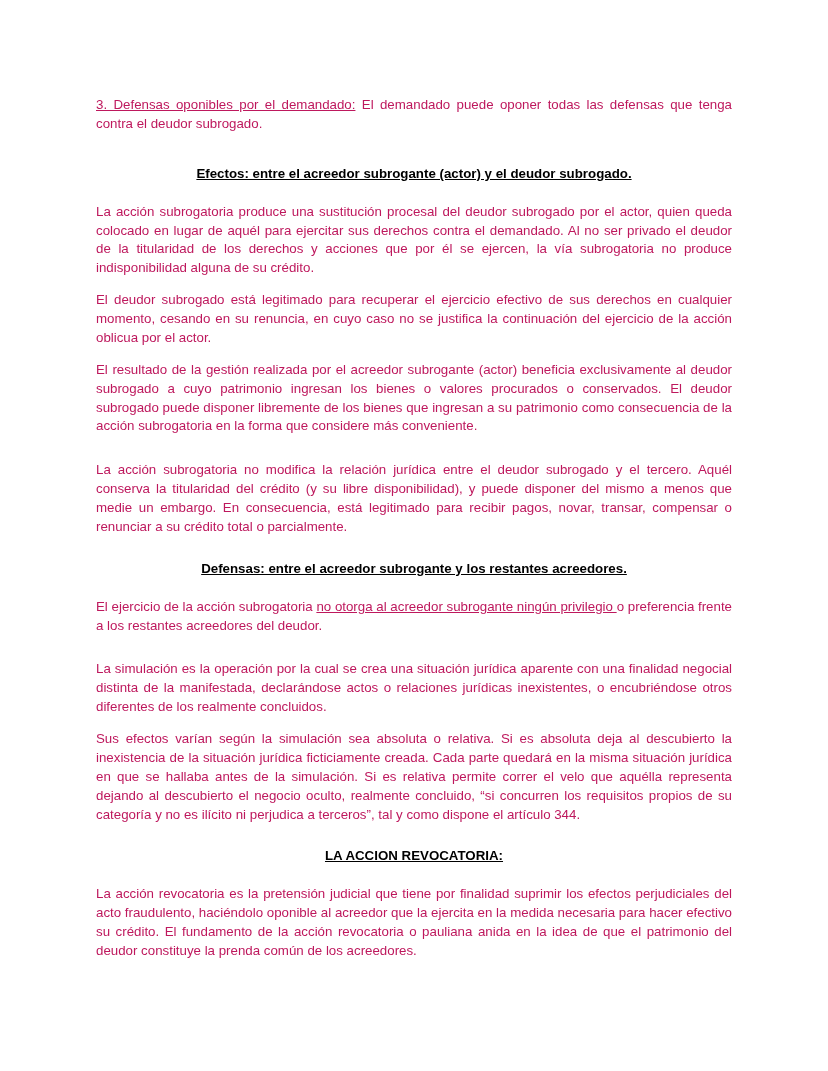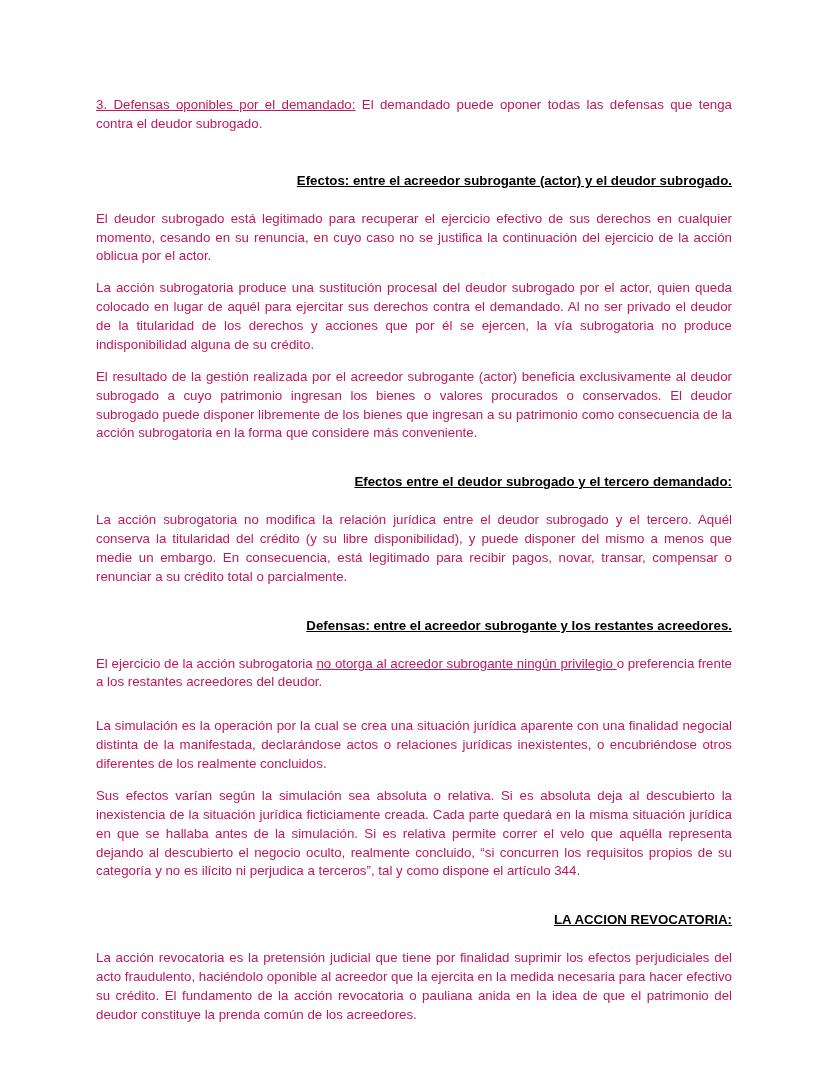--- a/index.html
+++ b/index.html
@@ -25,25 +25,25 @@
   }
   p {
     margin: 0 0 13px 0;
     font-size: 13.3px;
     line-height: 1.42;
     text-align: justify;
     text-justify: inter-word;
     color: #be185d;
   }
   .heading {
-    margin: 11px 0 13px 0;
+    margin: 4px 0 13px 0;
     font-size: 13.3px;
     line-height: 1.42;
     font-weight: bold;
-    text-align: right;
+    text-align: center;
   }
   .heading .u {
     text-decoration: underline;
   }
   .heading .plain {
     font-weight: bold;
     text-decoration: none;
   }
   .spacer-lg {
     height: 14px;
@@ -69,31 +69,28 @@
     </p>
 
     <div class="spacer-lg"></div>
 
     <div class="heading">
       <span class="u">Efectos: entre el acreedor subrogante (actor) y el deudor subrogado.</span>
     </div>
 
     <div class="spacer-sm"></div>
 
+    <p>La acción subrogatoria produce una sustitución procesal del deudor subrogado por el actor, quien queda colocado en lugar de aquél para ejercitar sus derechos contra el demandado. Al no ser privado el deudor de la titularidad de los derechos y acciones que por él se ejercen, la vía subrogatoria no produce indisponibilidad alguna de su crédito.</p>
+
     <p>El deudor subrogado está legitimado para recuperar el ejercicio efectivo de sus derechos en cualquier momento, cesando en su renuncia, en cuyo caso no se justifica la continuación del ejercicio de la acción oblicua por el actor.</p>
-
-    <p>La acción subrogatoria produce una sustitución procesal del deudor subrogado por el actor, quien queda colocado en lugar de aquél para ejercitar sus derechos contra el demandado. Al no ser privado el deudor de la titularidad de los derechos y acciones que por él se ejercen, la vía subrogatoria no produce indisponibilidad alguna de su crédito.</p>
 
     <p>El resultado de la gestión realizada por el acreedor subrogante (actor) beneficia exclusivamente al deudor subrogado a cuyo patrimonio ingresan los bienes o valores procurados o conservados. El deudor subrogado puede disponer libremente de los bienes que ingresan a su patrimonio como consecuencia de la acción subrogatoria en la forma que considere más conveniente.</p>
 
     <div class="spacer-sm"></div>
 
-    <div class="heading">
-      <span class="u">Efectos entre el deudor subrogado y el tercero demandado:</span>
-    </div>
 
     <div class="spacer-sm"></div>
 
     <p>La acción subrogatoria no modifica la relación jurídica entre el deudor subrogado y el tercero. Aquél conserva la titularidad del crédito (y su libre disponibilidad), y puede disponer del mismo a menos que medie un embargo. En consecuencia, está legitimado para recibir pagos, novar, transar, compensar o renunciar a su crédito total o parcialmente.</p>
 
     <div class="spacer-sm"></div>
 
     <div class="heading">
       <span class="u">Defensas: entre el acreedor subrogante y los restantes acreedores.</span>
     </div>

